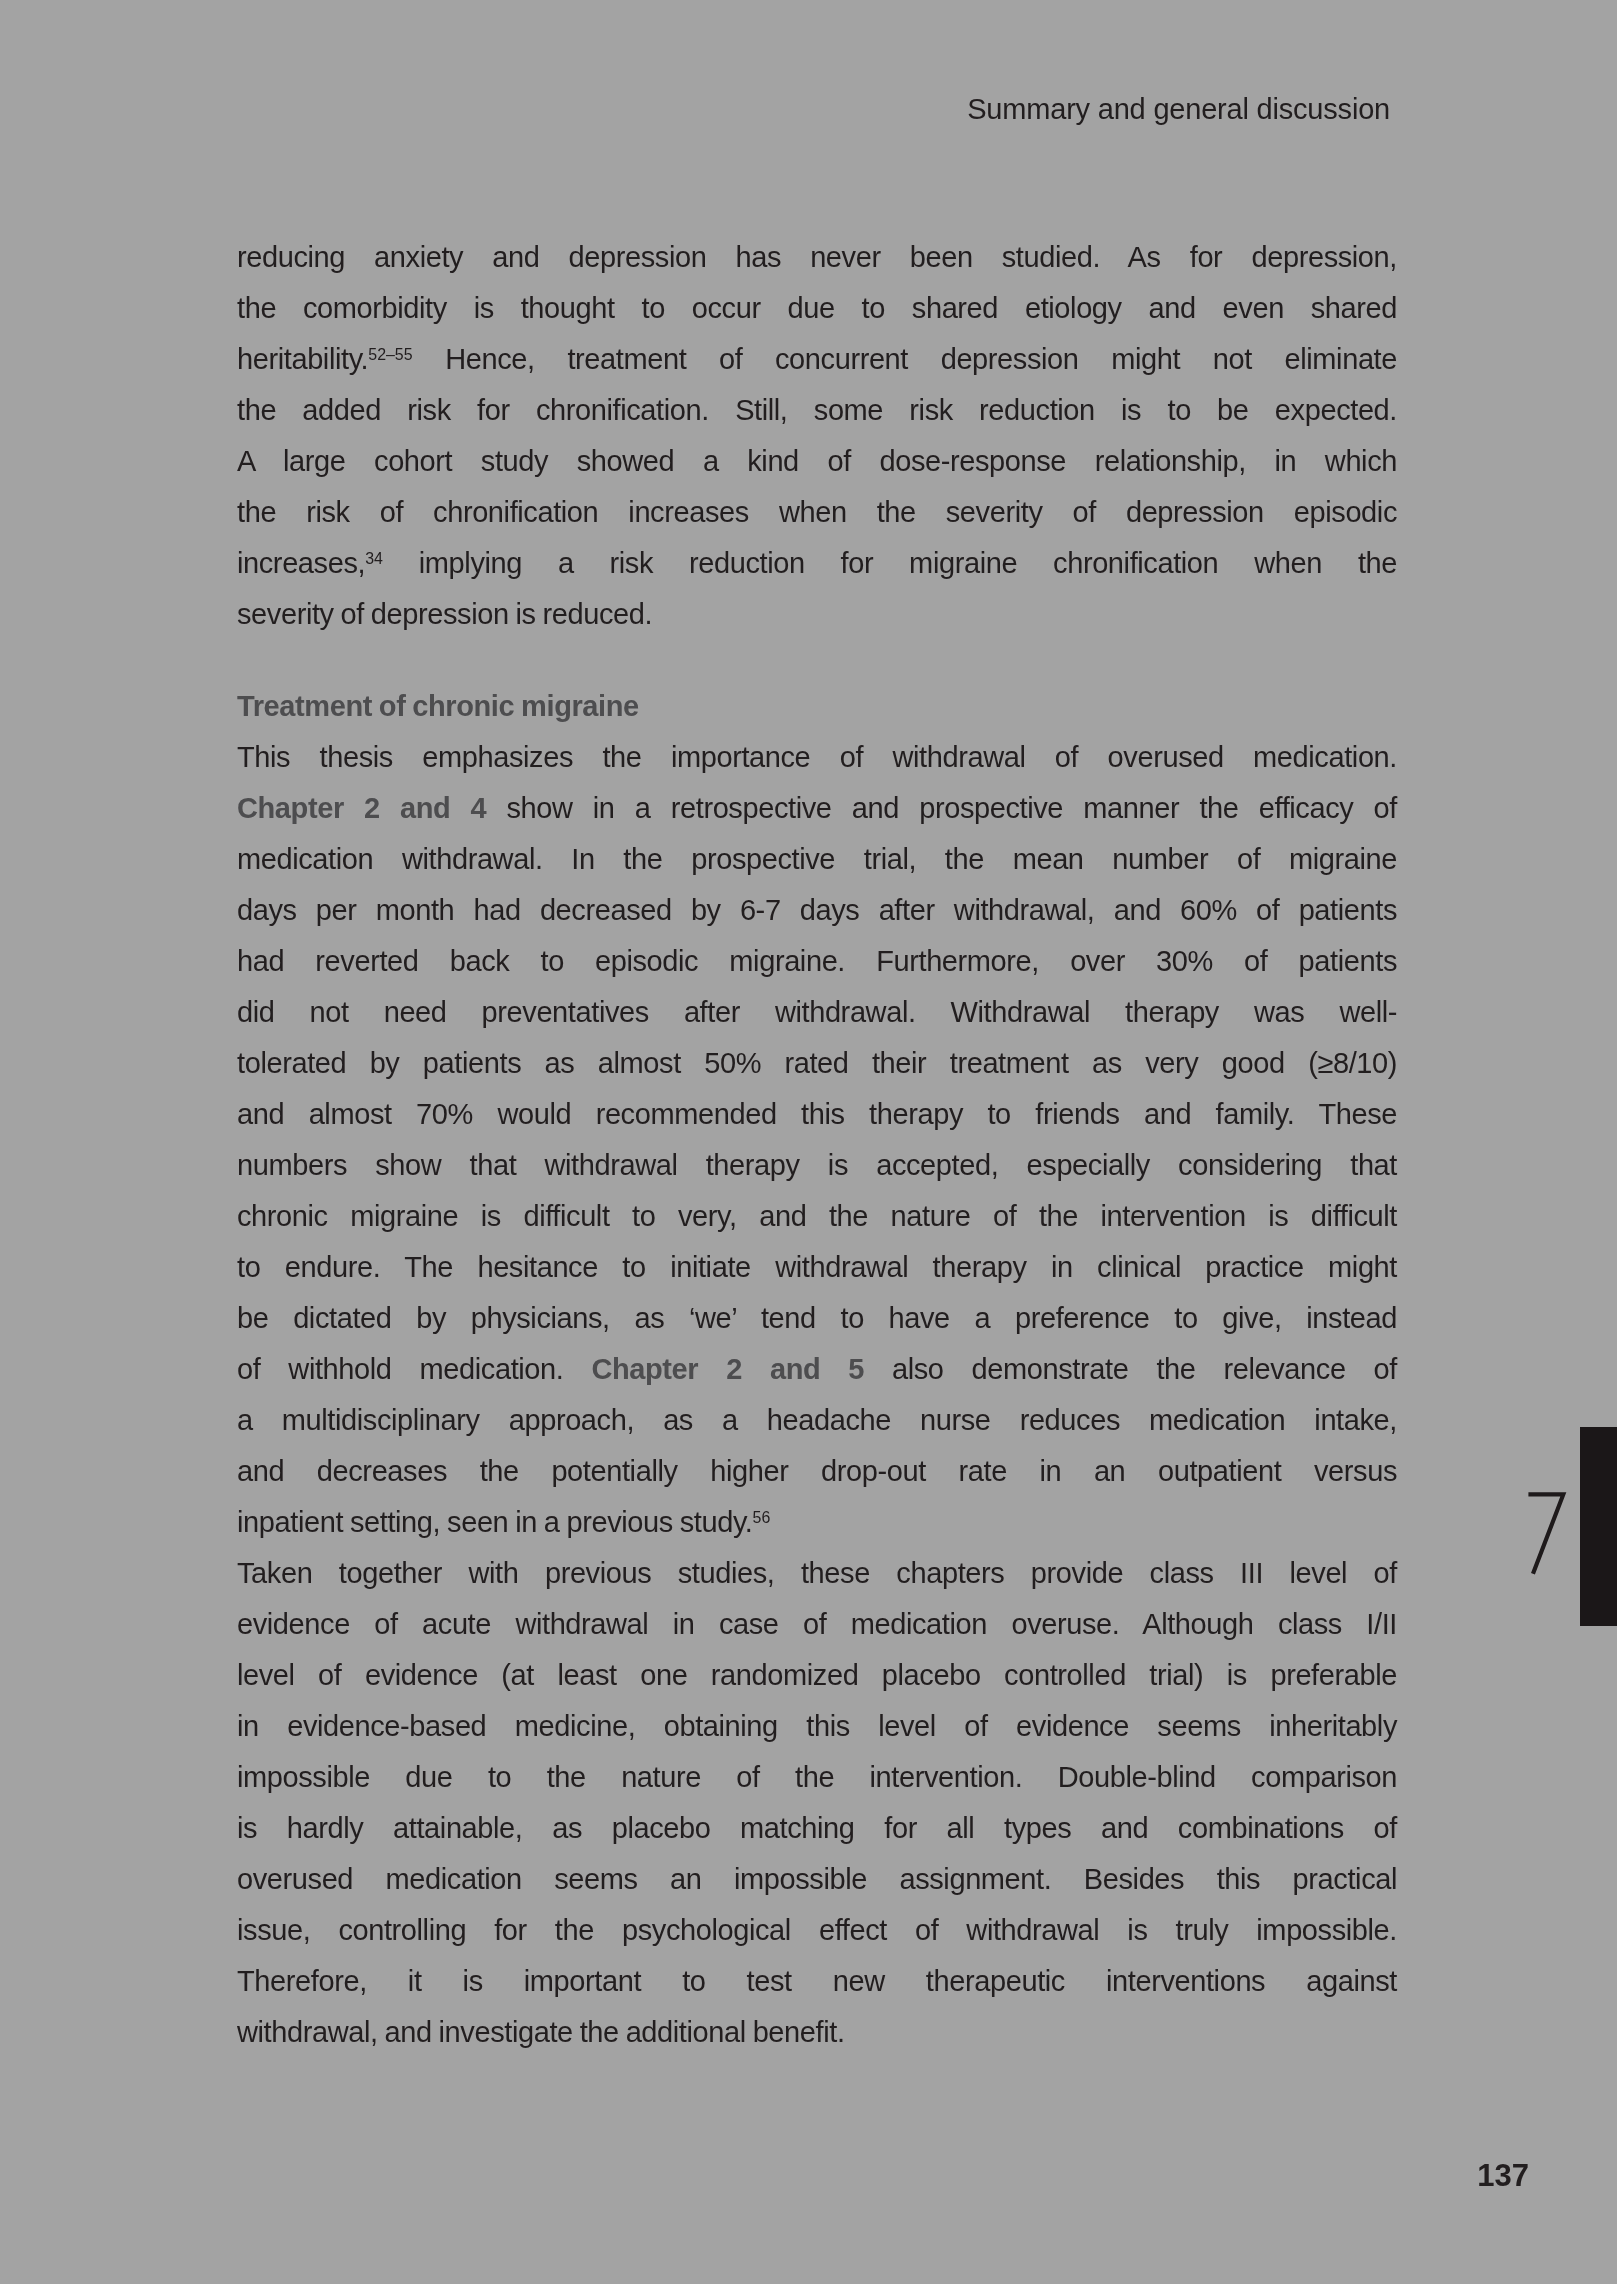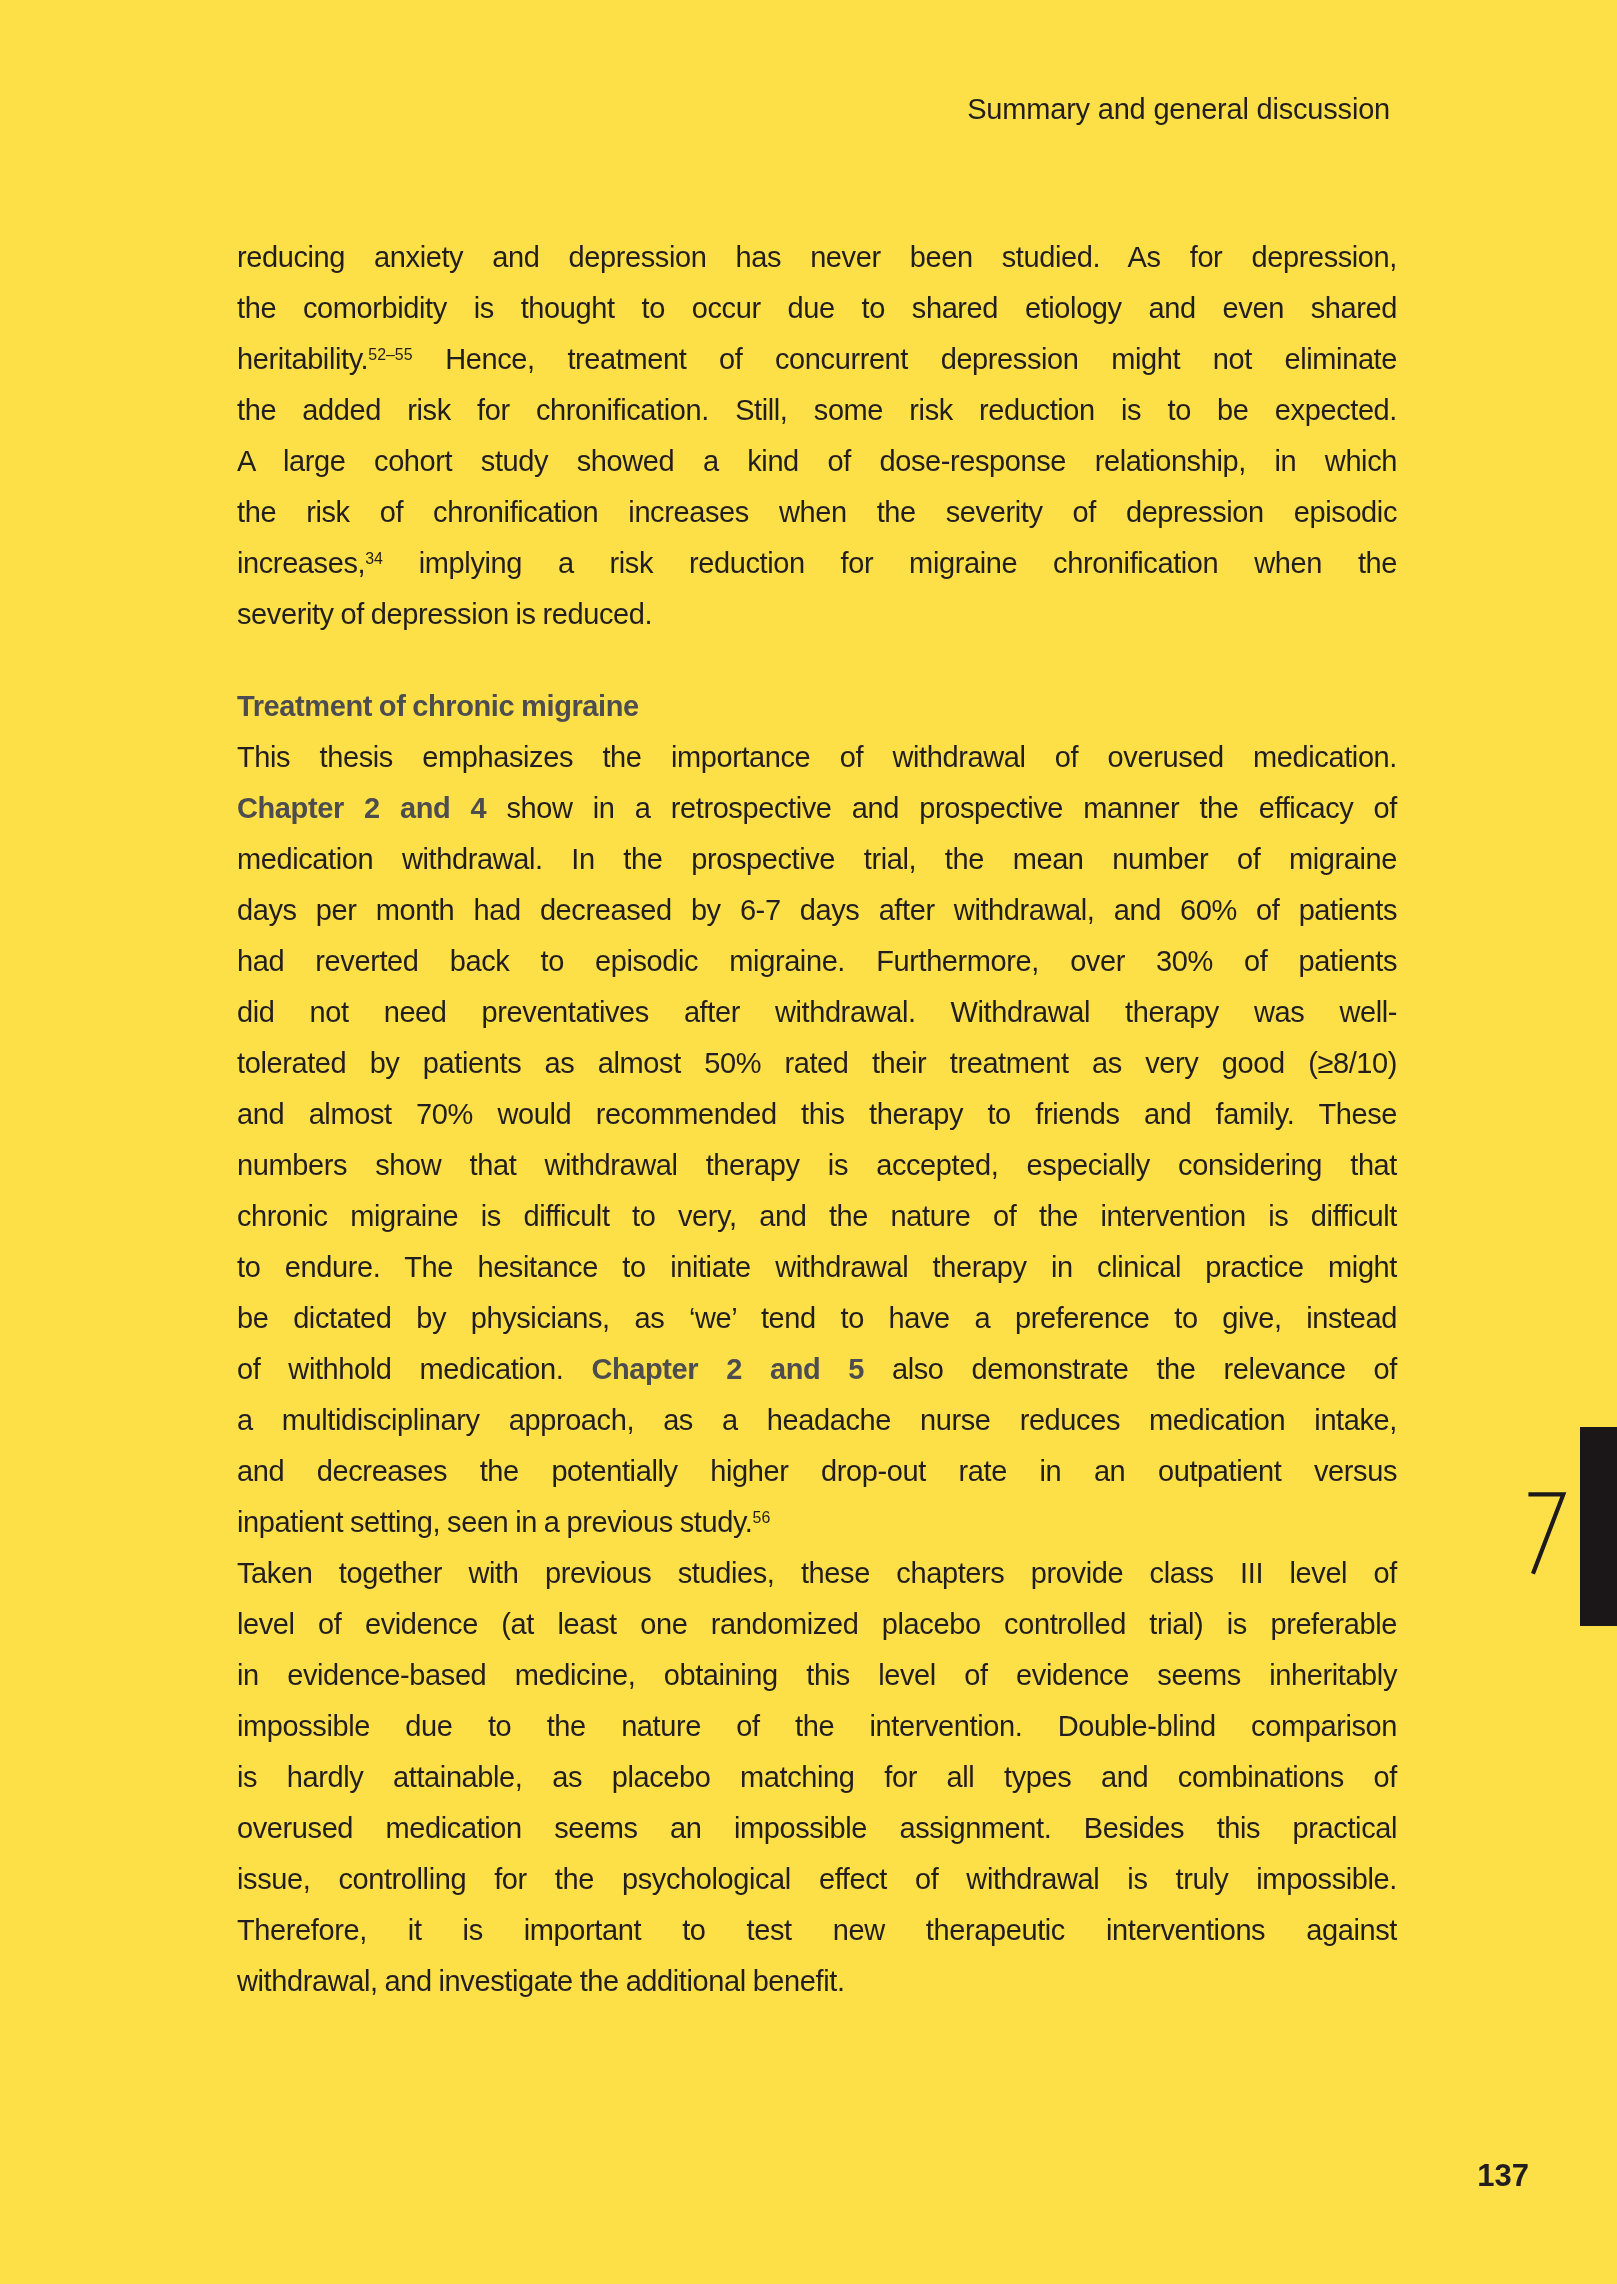--- a/index.html
+++ b/index.html
@@ -1,21 +1,21 @@
 <!DOCTYPE html>
 <html style="font-size:12px"><head>
 <meta charset="utf-8">
 <style>
   * { margin: 0; padding: 0; box-sizing: border-box; }
   html, body { background: #ffffff; }
   .page {
     position: relative;
     width: 1618px;
     height: 2284px;
-    background: #fde047;
+    background: #a3a3a3;
     font-family: "Liberation Sans", "DejaVu Sans", sans-serif;
     color: #221e1f;
     overflow: hidden;
   }
   .running-header {
     position: absolute;
     top: 93px;
     right: 228px;
     font-size: 29px;
     letter-spacing: -0.2px;
@@ -133,20 +133,21 @@
         <div class="line">to endure. The hesitance to initiate withdrawal therapy in clinical practice might</div>
         <div class="line">be dictated by physicians, as ‘we’ tend to have a preference to give, instead</div>
         <div class="line">of withhold medication. <span class="ref">Chapter 2 and 5</span> also demonstrate the relevance of</div>
         <div class="line">a multidisciplinary approach, as a headache nurse reduces medication intake,</div>
         <div class="line">and decreases the potentially higher drop-out rate in an outpatient versus</div>
         <div class="line p-last">inpatient setting, seen in a previous study.<sup>56</sup></div>
       </div>
 
     <div class="paragraph">
         <div class="line">Taken together with previous studies, these chapters provide class III level of</div>
+        <div class="line">evidence of acute withdrawal in case of medication overuse. Although class I/II</div>
         <div class="line">level of evidence (at least one randomized placebo controlled trial) is preferable</div>
         <div class="line">in evidence-based medicine, obtaining this level of evidence seems inheritably</div>
         <div class="line">impossible due to the nature of the intervention. Double-blind comparison</div>
         <div class="line">is hardly attainable, as placebo matching for all types and combinations of</div>
         <div class="line">overused medication seems an impossible assignment. Besides this practical</div>
         <div class="line">issue, controlling for the psychological effect of withdrawal is truly impossible.</div>
         <div class="line">Therefore, it is important to test new therapeutic interventions against</div>
         <div class="line p-last">withdrawal, and investigate the additional benefit.</div>
       </div>
   </div>

